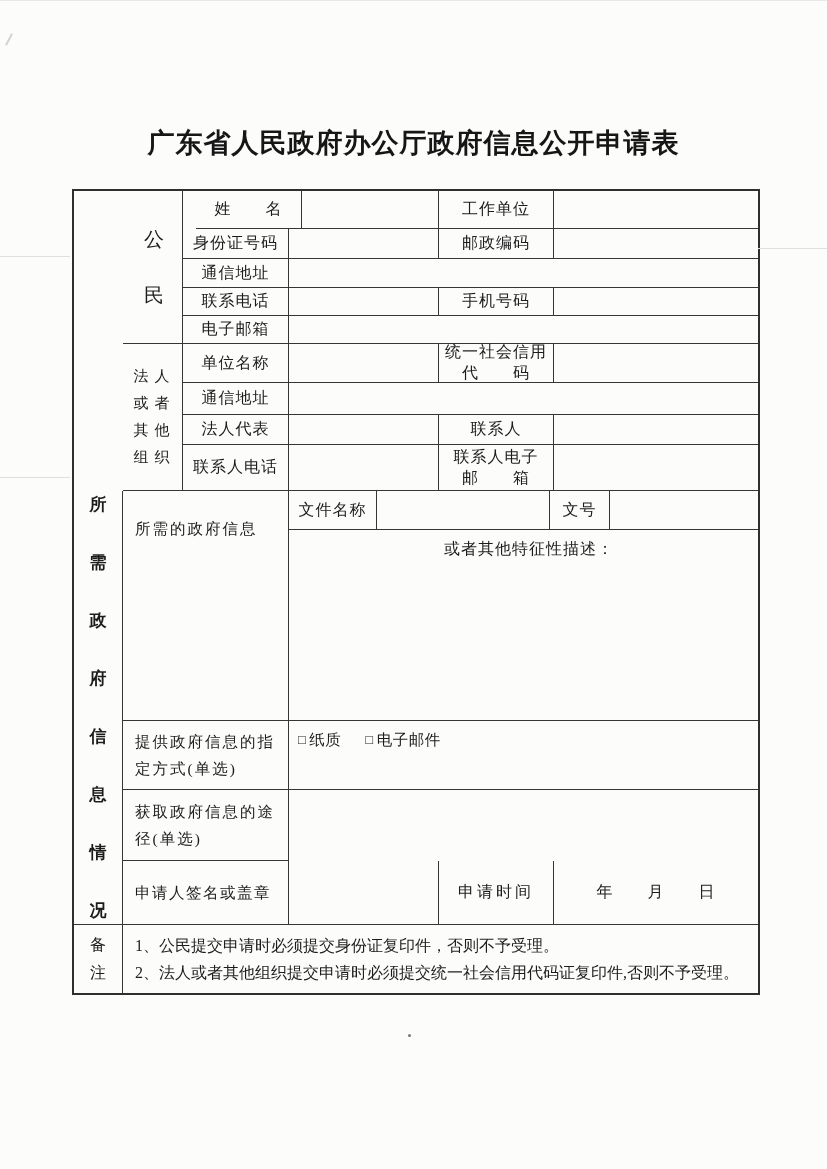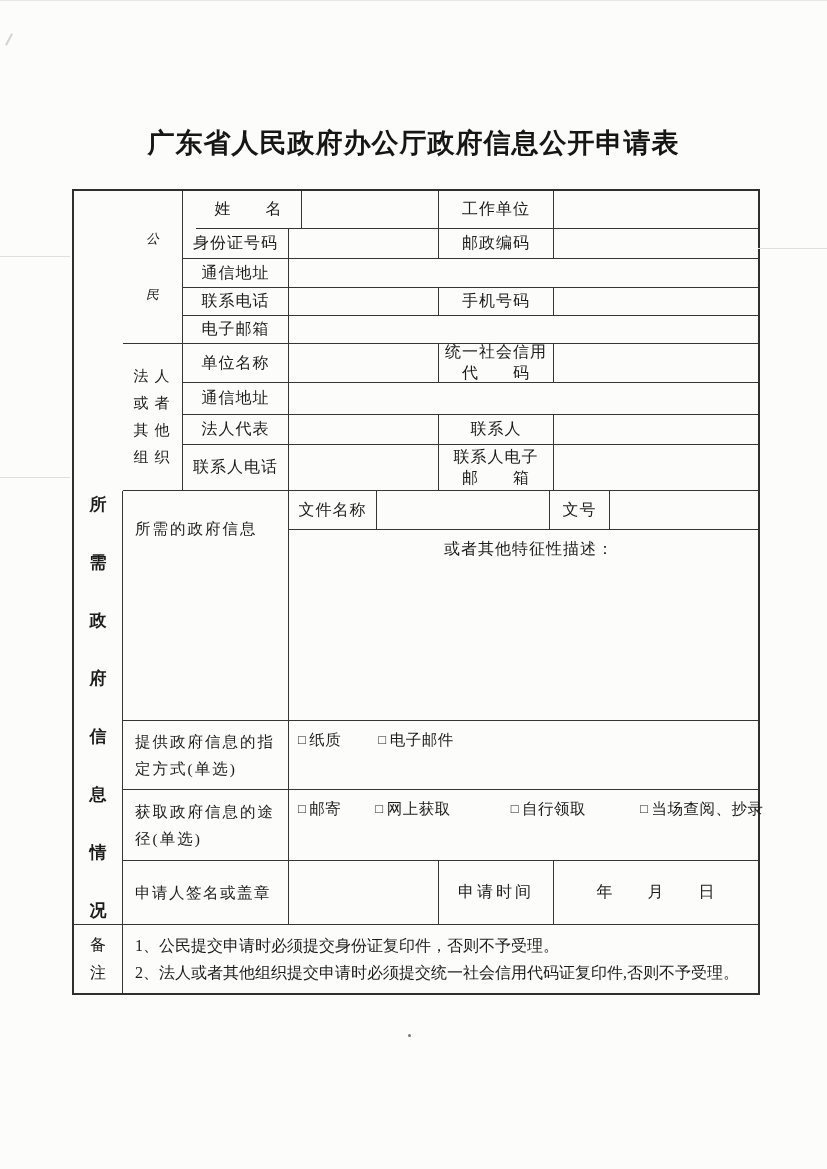--- a/index.html
+++ b/index.html
@@ -29,31 +29,31 @@
     position:absolute;box-sizing:border-box;
     display:flex;align-items:center;justify-content:center;
     font-size:16px;letter-spacing:1px;color:#1c1c1c;
   }
   .br{border-right:1.5px solid #353535;}
   .bb{border-bottom:1.5px solid #353535;}
   .col{flex-direction:column;}
   
   .vh{width:19px;text-align:center;font-weight:bold;font-size:17px;line-height:32px;letter-spacing:0;word-break:break-all;}
   .vh2{width:19px;text-align:center;font-weight:bold;font-size:17px;line-height:58px;letter-spacing:0;word-break:break-all;}
-  .vc{width:17px;text-align:center;font-size:13px;line-height:56px;letter-spacing:0;word-break:break-all;font-style:italic;}
+  .vc{width:17px;text-align:center;font-size:20px;line-height:56px;letter-spacing:0;word-break:break-all;}
   .v4{width:46px;text-align:right;font-size:15px;line-height:27px;letter-spacing:6px;word-break:break-all;}
   .vr{width:17px;text-align:center;font-size:16px;line-height:28px;letter-spacing:0;word-break:break-all;}
   
   .plabel{
     justify-content:flex-start;text-align:left;
     padding:0 12px;font-size:15.5px;letter-spacing:2px;line-height:1.75;
   }
   .ptop{align-items:flex-start;padding-top:24px;}
   .two-line{line-height:1.3;}
-  .optrow{justify-content:flex-start;align-items:flex-start;padding:9px 0 0 9px;font-size:15.5px;letter-spacing:0.5px;gap:13px;}
+  .optrow{justify-content:flex-start;align-items:flex-start;padding:9px 0 0 9px;font-size:15.5px;letter-spacing:0.5px;}
   .opt{display:inline-flex;align-items:baseline;white-space:nowrap;}
   .cb::before{content:"□";font-size:13px;margin-right:3px;position:relative;top:-1px;}
   .desc-cell{align-items:flex-start;justify-content:center;padding:9px 0 0 11px;}
   .remarks-cell{
     align-items:flex-start;justify-content:center;
     padding-left:12px;font-size:16px;letter-spacing:0;
   }
   .remarks-cell .line{white-space:nowrap;line-height:27px;}
   
   .artifact{position:absolute;pointer-events:none;}
@@ -145,38 +145,20 @@
         <span class="cb"></span>
         <span>纸质</span>
       </span>
       <span class="opt">
         <span class="cb"></span>
         <span>电子邮件</span>
       </span>
     </div>
 
     <div class="cell br bb plabel" style="left:49px;top:599px;width:166px;height:71px">获取政府信息的途径(单选)</div>
-    <div class="cell bb optrow" style="left:215px;top:599px;width:469px;height:71px">
-      <span class="opt" style="margin-right:21px">
-        <span class="cb"></span>
-        <span>邮寄</span>
-      </span>
-      <span class="opt" style="margin-right:47px">
-        <span class="cb"></span>
-        <span>网上获取</span>
-      </span>
-      <span class="opt" style="margin-right:41px">
-        <span class="cb"></span>
-        <span>自行领取</span>
-      </span>
-      <span class="opt">
-        <span class="cb"></span>
-        <span>当场查阅、抄录</span>
-      </span>
-    </div>
 
     <div class="cell br bb plabel" style="left:49px;top:670px;width:166px;height:64px;letter-spacing:1.5px">申请人签名或盖章</div>
     <div class="cell br bb" style="left:215px;top:670px;width:150px;height:64px"></div>
     <div class="cell br bb" style="left:365px;top:670px;width:115px;height:64px;letter-spacing:3px">申请时间</div>
     <div class="cell bb" style="left:480px;top:670px;width:204px;height:64px">年　　月　　日</div>
 
     <div class="cell br" style="left:0;top:734px;width:49px;height:68px">
       <div class="vr">备注</div>
     </div>
     <div class="cell col remarks-cell" style="left:49px;top:734px;width:635px;height:68px">

